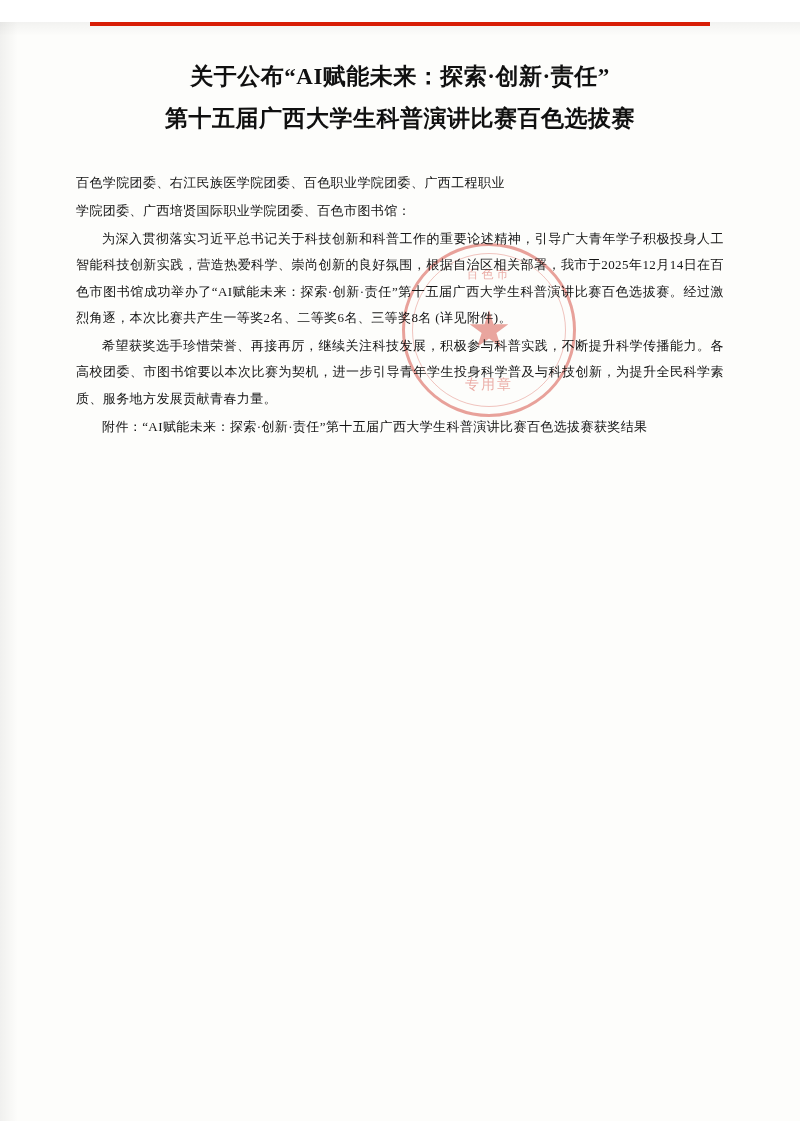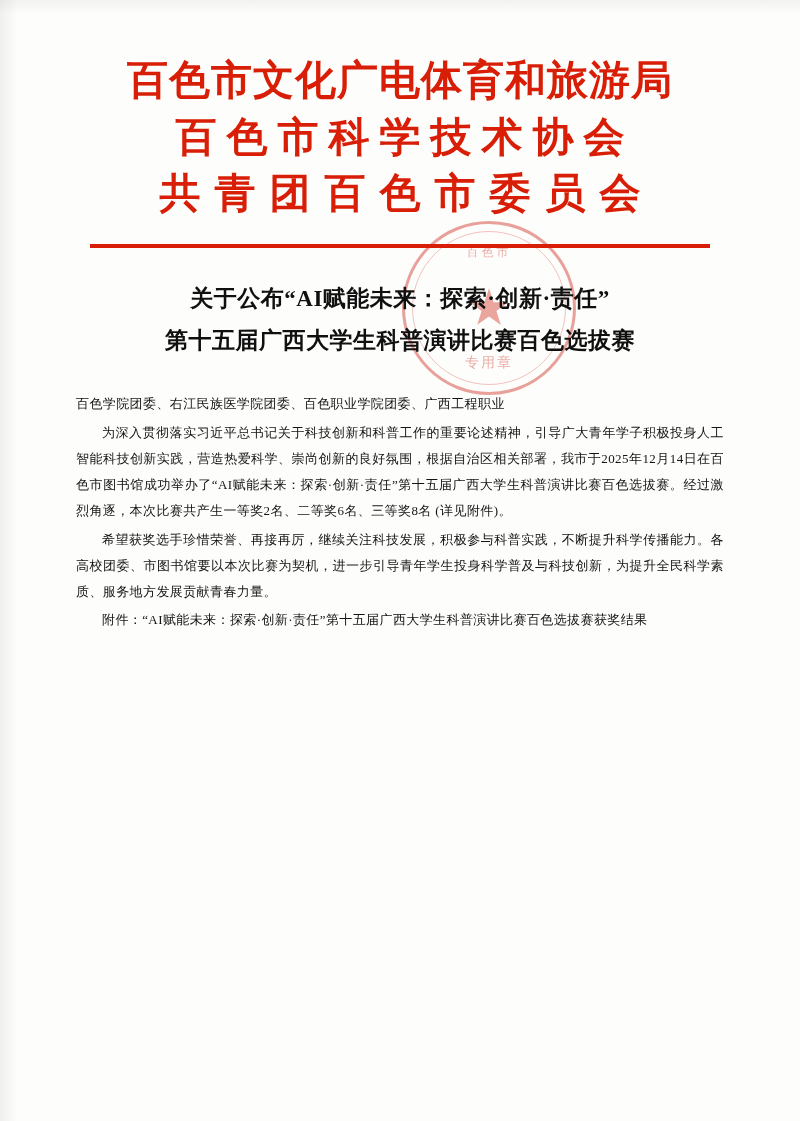--- a/index.html
+++ b/index.html
@@ -145,42 +145,38 @@
   }
 </style>
 </head>
 <body>
 
 <div class="page">
 
   <div class="scan-edge-left"></div>
   <div class="scan-edge-top"></div>
 
-  <div class="letterhead">
-    <div class="lh-line spread1">百色市文化广电体育和旅游局</div>
-    <div class="lh-line spread2">百色市科学技术协会</div>
-    <div class="lh-line spread3">共青团百色市委员会</div>
-  </div>
 
   <hr class="red-rule">
 
   <div class="seal">
     <div class="inner-ring"></div>
     <div class="seal-top-text">百色市</div>
     <div class="star">★</div>
     <div class="seal-bottom-text">专用章</div>
   </div>
 
   <div class="doc-title">
     <span class="tl">关于公布“AI赋能未来：探索·创新·责任”</span>
     <span class="tl">第十五届广西大学生科普演讲比赛百色选拔赛</span>
   </div>
 
   <div class="body-block">
     <p>百色学院团委、右江民族医学院团委、百色职业学院团委、广西工程职业</p>
+    <p>学院团委、广西培贤国际职业学院团委、百色市图书馆：</p>
 
     <p class="indent">为深入贯彻落实习近平总书记关于科技创新和科普工作的重要论述精神，引导广大青年学子积极投身人工智能科技创新实践，营造热爱科学、崇尚创新的良好氛围，根据自治区相关部署，我市于2025年12月14日在百色市图书馆成功举办了“AI赋能未来：探索·创新·责任”第十五届广西大学生科普演讲比赛百色选拔赛。经过激烈角逐，本次比赛共产生一等奖2名、二等奖6名、三等奖8名 (详见附件)。</p>
 
     <p class="indent">希望获奖选手珍惜荣誉、再接再厉，继续关注科技发展，积极参与科普实践，不断提升科学传播能力。各高校团委、市图书馆要以本次比赛为契机，进一步引导青年学生投身科学普及与科技创新，为提升全民科学素质、服务地方发展贡献青春力量。</p>
 
     <p class="indent attachment">附件：“AI赋能未来：探索·创新·责任”第十五届广西大学生科普演讲比赛百色选拔赛获奖结果</p>
   </div>
 
 </div>
 

